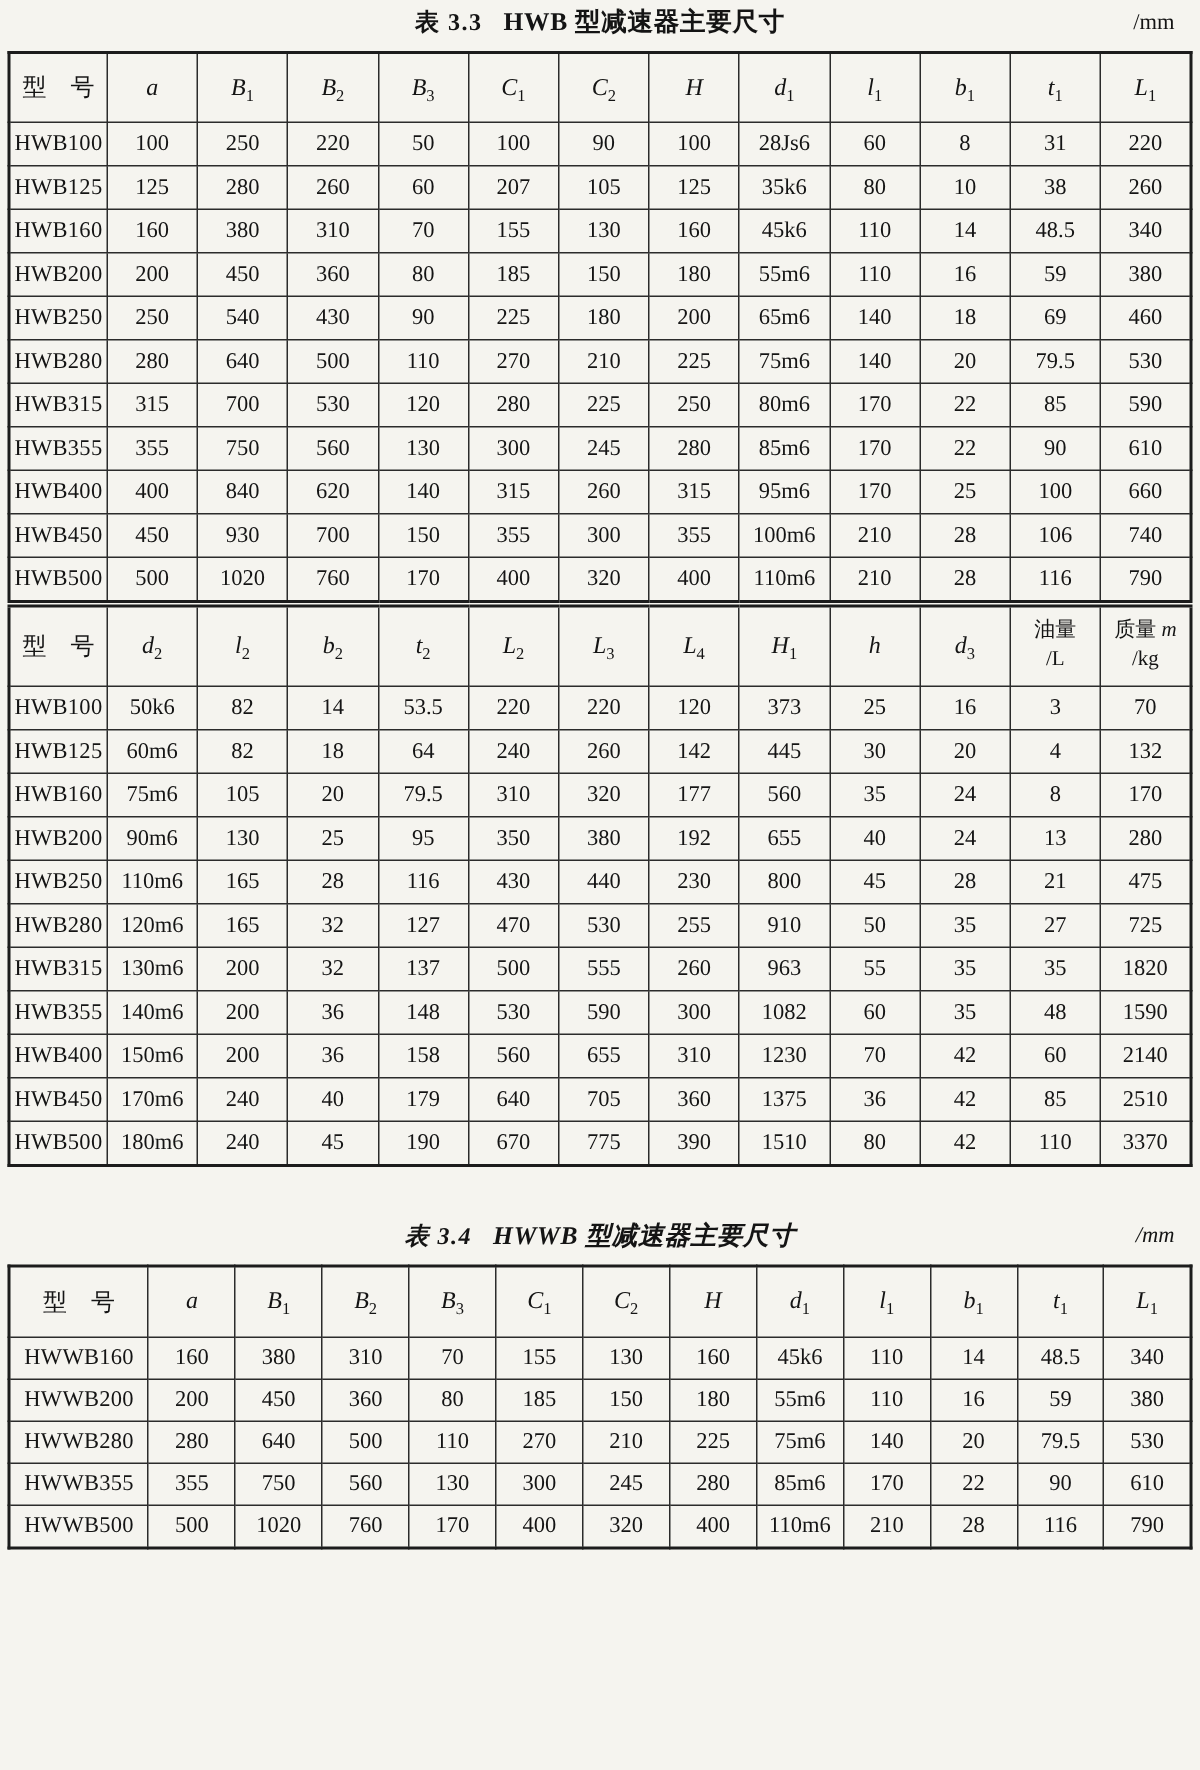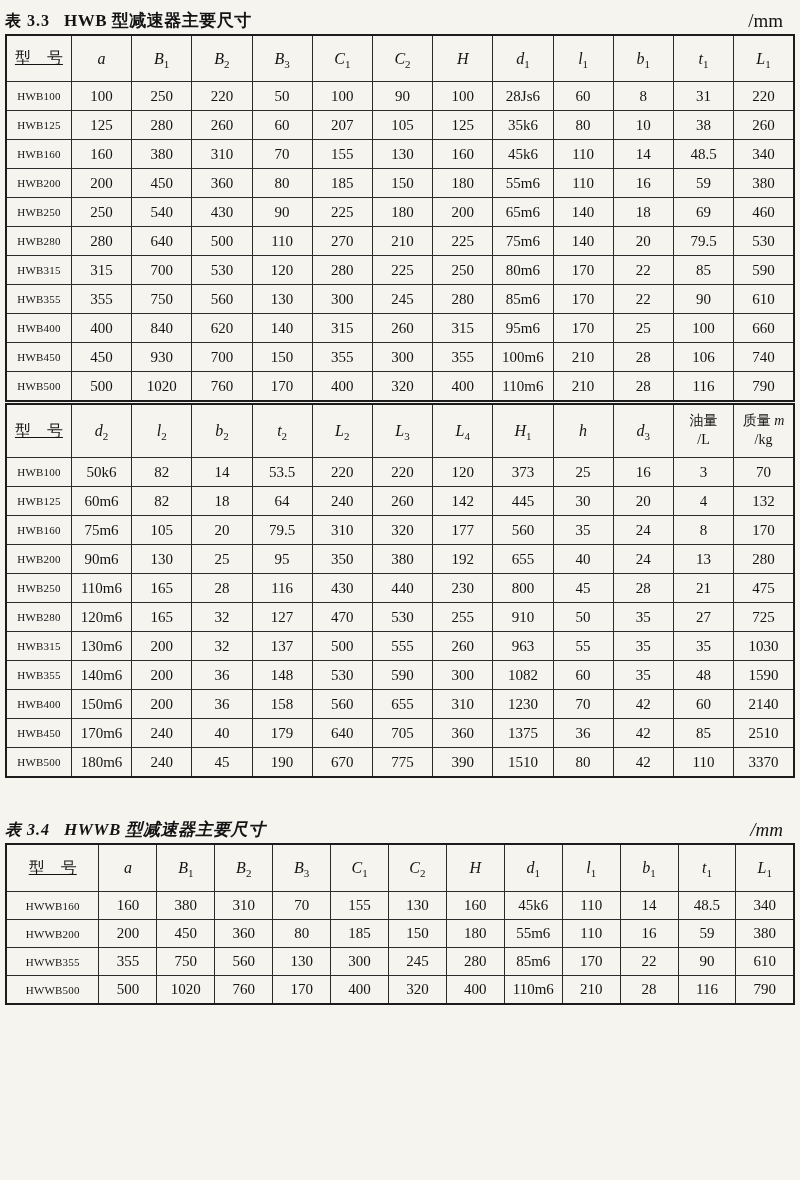--- a/index.html
+++ b/index.html
@@ -15,42 +15,43 @@
   .page {
     box-sizing: border-box;
     width: 800px;
     height: 1180px;
     padding: 3px 5px 0 5px;
     overflow: hidden;
   }
   .caption {
     position: relative;
     height: 26px;
-    line-height: 32px;
+    line-height: 20px;
+    text-align: center;
     margin-top: 2px;
     white-space: nowrap;
   }
   .caption2 { margin-top: 36px; font-style: italic; }
   .cap-no {
     font-weight: bold;
     font-size: 16px;
     margin-right: 14px;
     letter-spacing: 1px;
   }
   .cap-title {
     font-weight: bold;
     font-size: 17px;
     letter-spacing: 0.5px;
   }
   .cap-unit {
     position: absolute;
     right: 12px;
     top: 0;
     font-weight: normal;
-    font-size: 19px;
+    font-size: 15px;
   }
   table.dim-table {
     width: 100%;
     border-collapse: collapse;
     table-layout: fixed;
     border: 2px solid #1c1c1c;
     background: transparent;
     margin-top: 3px;
   }
   .dim-table th, .dim-table td {
@@ -65,32 +66,32 @@
     font-size: 16px;
   }
   .dim-table th i { font-style: italic; font-family: "Liberation Serif", serif; }
   .dim-table th sub { font-size: 11px; line-height: 0; }
   .dim-table th.two-line { font-size: 14px; line-height: 1.35; }
   .dim-table th.two-line i { font-size: 14px; }
   .dim-table td {
     font-size: 15px;
   }
   .dim-table td.model {
-    font-size: 11px;
+    font-size: 15px;
     letter-spacing: 0.2px;
     text-align: center;
   }
   .t1 .header-row th { height: 45px; }
   .t1 td { height: 28px; }
   .t1 .section-divider th { height: 52px; border-top: 5px double #1c1c1c; }
   .t2 .header-row th { height: 46px; }
   .t2 td { height: 27px; }
   .t1 col.col-first { width: 8.3%; }
   .t2 col.col-first { width: 11.8%; }
-  .model-header { font-size: 15px; text-decoration: underline; }
+  .model-header { font-size: 15px; }
 </style>
 </head>
 <body>
 
 <div class="page">
 
   <div class="caption">
     <span class="cap-no">表 3.3</span><span class="cap-title">HWB 型减速器主要尺寸</span>
     <span class="cap-unit">/mm</span>
   </div>
@@ -411,21 +412,21 @@
           <td>200</td>
           <td>32</td>
           <td>137</td>
           <td>500</td>
           <td>555</td>
           <td>260</td>
           <td>963</td>
           <td>55</td>
           <td>35</td>
           <td>35</td>
-          <td>1030</td>
+          <td>1820</td>
         </tr>
         <tr>
           <td class="model">HWB355</td>
           <td>140m6</td>
           <td>200</td>
           <td>36</td>
           <td>148</td>
           <td>530</td>
           <td>590</td>
           <td>300</td>
@@ -544,20 +545,35 @@
           <td>185</td>
           <td>150</td>
           <td>180</td>
           <td>55m6</td>
           <td>110</td>
           <td>16</td>
           <td>59</td>
           <td>380</td>
         </tr>
         <tr>
+          <td class="model">HWWB280</td>
+          <td>280</td>
+          <td>640</td>
+          <td>500</td>
+          <td>110</td>
+          <td>270</td>
+          <td>210</td>
+          <td>225</td>
+          <td>75m6</td>
+          <td>140</td>
+          <td>20</td>
+          <td>79.5</td>
+          <td>530</td>
+        </tr>
+        <tr>
           <td class="model">HWWB355</td>
           <td>355</td>
           <td>750</td>
           <td>560</td>
           <td>130</td>
           <td>300</td>
           <td>245</td>
           <td>280</td>
           <td>85m6</td>
           <td>170</td>

